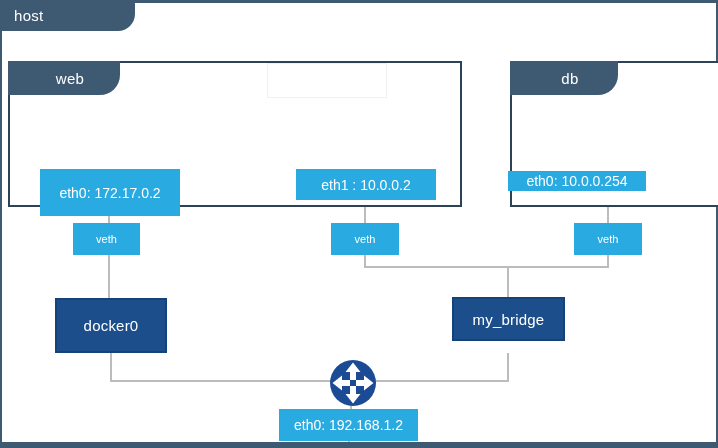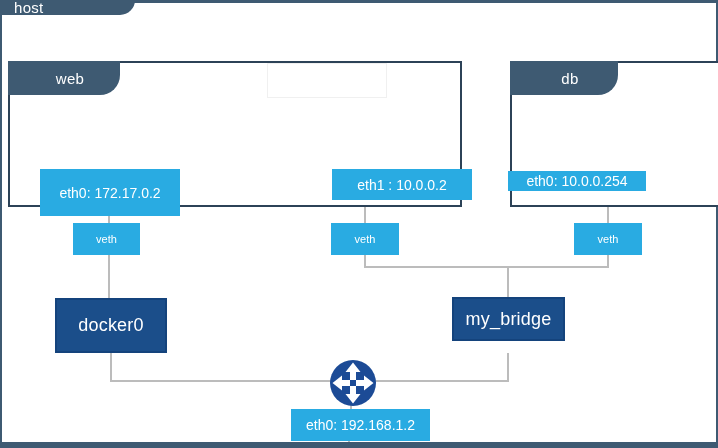--- a/index.html
+++ b/index.html
@@ -20,21 +20,21 @@
   .tab{
     position:absolute;
     background:var(--slate,#3e5a72);
     color:#fff;
     display:flex;align-items:center;
     border-bottom-right-radius:20px;
     box-sizing:border-box;
     letter-spacing:.3px;
     padding-left:12px;
   }
-  .host-tab{left:0;top:0;width:135px;height:15px;padding-left:14px;font-size:15px;border-bottom-right-radius:17px;}
+  .host-tab{left:0;top:0;width:135px;height:31px;padding-left:14px;font-size:15px;border-bottom-right-radius:17px;}
   .node-tab{left:-2px;top:-2px;width:112px;height:34px;justify-content:center;font-size:15px;}
 
   .group-box{
     position:absolute;
     background:#fff;
     border:2px solid var(--box-border,#2c4257);
     box-sizing:border-box;
   }
   .blank-overlay{
     position:absolute;left:267px;top:63px;width:120px;height:35px;
@@ -51,21 +51,21 @@
     white-space:nowrap;
   }
   .veth{font-size:11px;}
 
   .bridge{
     position:absolute;
     background:var(--navy,#1b4e8a);
     border:2px solid var(--navy-border,#14437c);
     color:#fff;
     display:flex;align-items:center;justify-content:center;
-    font-size:18px;
+    font-size:15px;
     box-sizing:border-box;
     letter-spacing:.2px;
   }
 
   .vline{position:absolute;width:2px;background:var(--line-gray,#bcbcbc);}
   .hline{position:absolute;height:2px;background:var(--line-gray,#bcbcbc);}
 
   .router{position:absolute;left:329px;top:359px;width:48px;height:48px;}
 </style>
 </head>
@@ -102,35 +102,35 @@
   </div>
   <div class="blank-overlay"></div>
 
   <div class="group-box" style="left:510px;top:61px;width:236px;height:146px;">
     <div class="tab node-tab" style="width:108px;">
       <span>db</span>
     </div>
   </div>
 
   <div class="chip" style="left:40px;top:169px;width:140px;height:47px;">eth0: 172.17.0.2</div>
-  <div class="chip" style="left:296px;top:169px;width:140px;height:31px;margin-left:36px;">eth1 : 10.0.0.2</div>
+  <div class="chip" style="left:296px;top:169px;width:140px;height:31px;">eth1 : 10.0.0.2</div>
   <div class="chip" style="left:508px;top:171px;width:138px;height:20px;">eth0: 10.0.0.254</div>
 
   <div class="chip veth" style="left:73px;top:223px;width:67px;height:32px;">veth</div>
   <div class="chip veth" style="left:331px;top:223px;width:68px;height:32px;">veth</div>
   <div class="chip veth" style="left:574px;top:223px;width:68px;height:32px;">veth</div>
 
   <div class="bridge" style="left:55px;top:298px;width:112px;height:55px;">docker0</div>
   <div class="bridge" style="left:452px;top:297px;width:113px;height:44px;">my_bridge</div>
 
   <svg class="router" viewBox="0 0 48 48">
     <circle cx="24" cy="24" r="23" fill="var(--router-blue,#1c4b96)"></circle>
     <g fill="#fff">
       <polygon points="24,3.5 31.5,13 27,13 27,21 21,21 21,13 16.5,13"></polygon>
       <polygon points="24,3.5 31.5,13 27,13 27,21 21,21 21,13 16.5,13" transform="rotate(90 24 24)"></polygon>
       <polygon points="24,3.5 31.5,13 27,13 27,21 21,21 21,13 16.5,13" transform="rotate(180 24 24)"></polygon>
       <polygon points="24,3.5 31.5,13 27,13 27,21 21,21 21,13 16.5,13" transform="rotate(270 24 24)"></polygon>
     </g>
   </svg>
 
-  <div class="chip" style="left:279px;top:409px;width:139px;height:32px;margin-left:12px;">eth0: 192.168.1.2</div>
+  <div class="chip" style="left:279px;top:409px;width:139px;height:32px;">eth0: 192.168.1.2</div>
 
 </div>
 
 </body></html>

